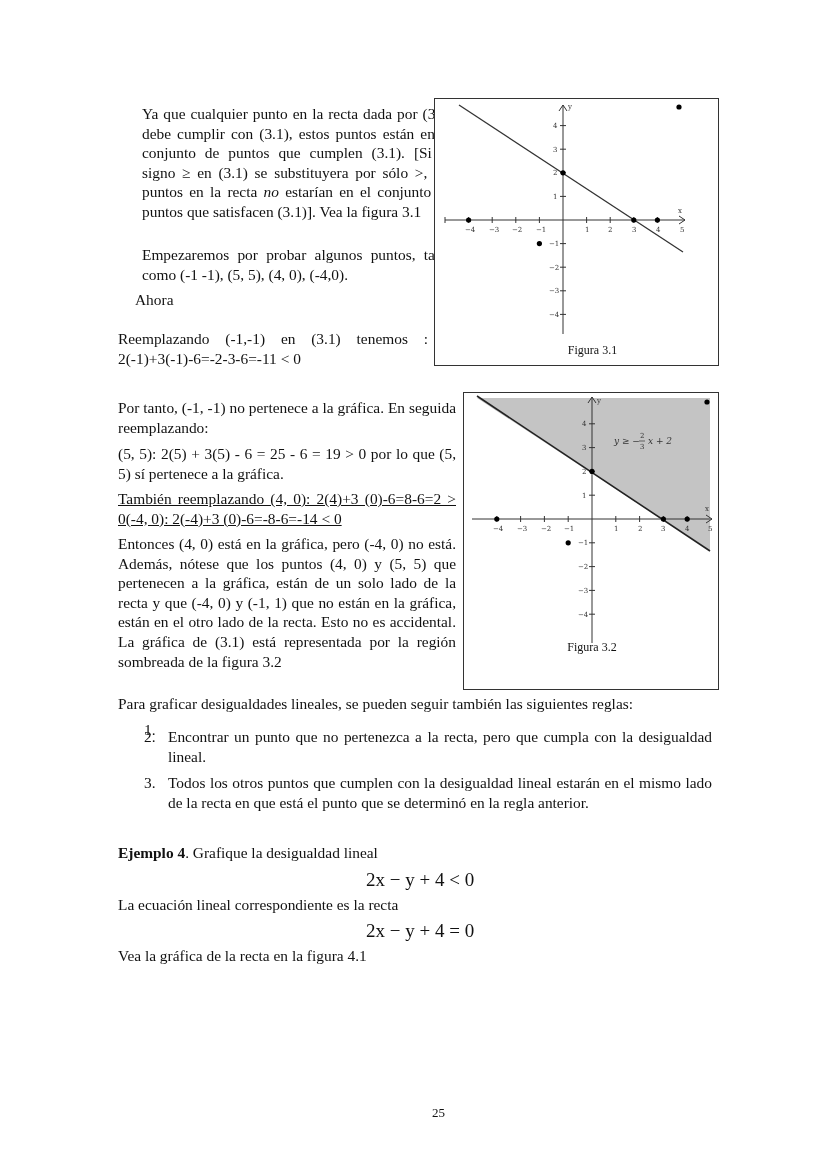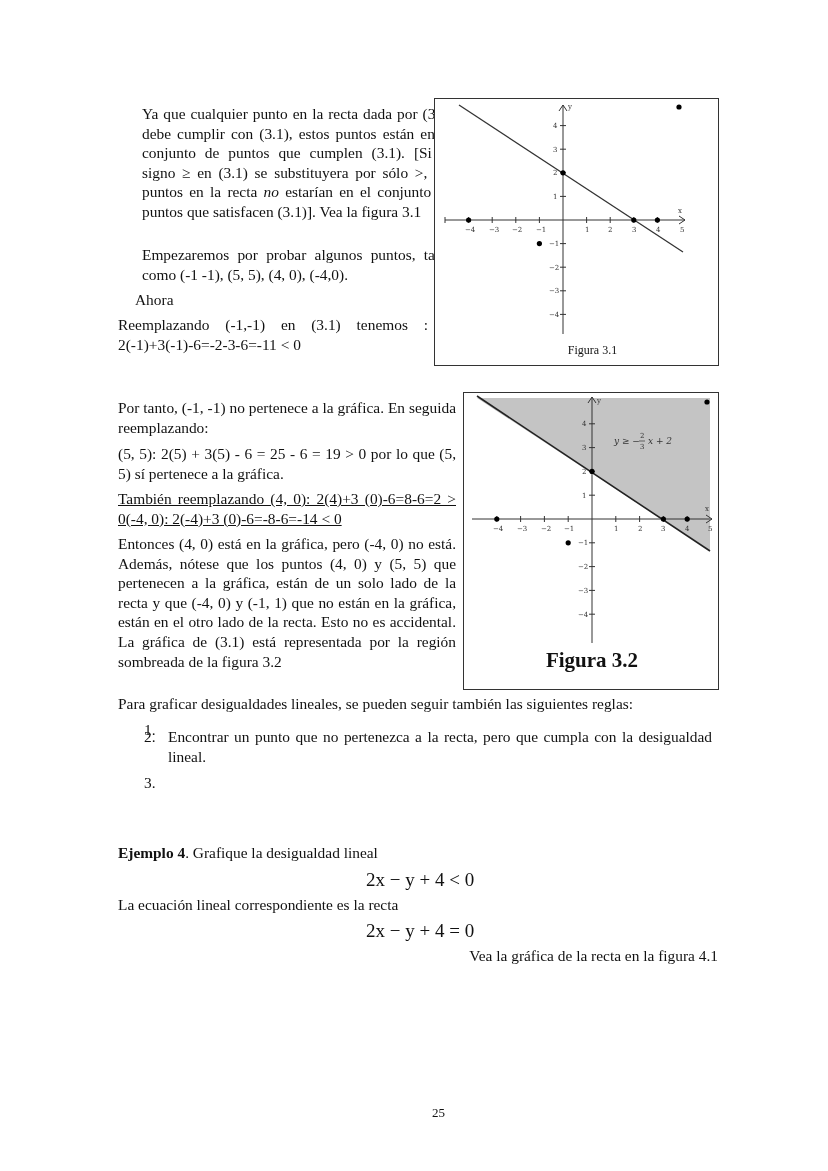--- a/index.html
+++ b/index.html
@@ -2,37 +2,37 @@
 <html><head>
 <meta charset="utf-8">
 <style>
   html, body { margin:0; padding:0; background:#ffffff; }
   body { width:828px; height:1171px; position:relative; overflow:hidden;
          font-family:"Liberation Serif", "DejaVu Serif", serif; color:#111; }
   .p { position:absolute; font-size:15.4px; line-height:19.6px; text-align:justify; margin:0; }
   .fig { position:absolute; border:1.5px solid #333; background:#fff; box-sizing:border-box; }
   .fig svg { position:absolute; left:0; top:0; }
   .caption { position:absolute; font-size:12px; text-align:center; }
-  .caption.bold { font-weight:bold; font-size:21px;margin-top:8px; }
+  .caption.bold { font-weight:normal; font-size:12px; }
   .rules { position:absolute; left:118px; width:594px; margin:0; padding:0; list-style:none; font-size:15.4px; line-height:19.6px; }
   .rules li { position:relative; padding-left:50px; margin-bottom:7px; text-align:justify; }
   .rules li .num { position:absolute; left:26px; top:0; }
   .eq { position:absolute; font-size:19px; }
   .pagenum { position:absolute; left:404px; top:1105px; font-size:13px;margin-left:28px; }
   .tick { font-family:"DejaVu Serif", serif; font-size:7px; fill:#333; }
 </style>
 </head>
 <body>
 
 <p class="p" style="left:118px; top:104px; width:310px;margin-left:24px;">
   <span>Ya que cualquier punto en la recta dada por (3.2) debe cumplir con (3.1), estos puntos están en el conjunto de puntos que cumplen (3.1). [Si el signo ≥ en (3.1) se substituyera por sólo &gt;, los puntos en la recta </span><i>no</i><span> estarían en el conjunto de puntos que satisfacen (3.1)]. Vea la figura 3.1</span>
 </p>
 <p class="p" style="left:118px; top:245px; width:310px;margin-left:24px;">Empezaremos por probar algunos puntos, tales como (-1 -1), (5, 5), (4, 0), (-4,0).</p>
 <p class="p" style="left:135px; top:290px; width:310px;">Ahora</p>
-<p class="p" style="left:118px; top:315px; width:310px;">Reemplazando (-1,-1) en (3.1) tenemos : 2(-1)+3(-1)-6=-2-3-6=-11 &lt; 0</p>
+<p class="p" style="left:118px; top:329px; width:310px;">Reemplazando (-1,-1) en (3.1) tenemos : 2(-1)+3(-1)-6=-2-3-6=-11 &lt; 0</p>
 
 <div class="fig" style="left:434px; top:98px; width:285px; height:268px;">
   <svg width="285" height="268">
 
     <g stroke="#333" stroke-width="1" fill="none">
       <line x1="10" y1="121" x2="250" y2="121"></line>
       <polyline points="244,117 250,121 244,125"></polyline>
       <line x1="128" y1="235" x2="128" y2="6"></line>
       <polyline points="124,12 128,6 132,12"></polyline>
 
@@ -158,24 +158,24 @@
       <circle cx="243" cy="9" r="2.6"></circle>
     </g>
   </svg>
   <div class="caption bold" style="left:0; width:256px; top:247px;">Figura 3.2</div>
 </div>
 
 <p class="p" style="left:118px; top:694px; width:600px; text-align:left;">Para graficar desigualdades lineales, se pueden seguir también las siguientes reglas:</p>
 <ol class="rules" style="top:720px;">
   <li><span class="num">1.</span></li>
   <li><span class="num">2.</span><span>Encontrar un punto que no pertenezca a la recta, pero que cumpla con la desigualdad lineal.</span></li>
-  <li><span class="num">3.</span></li>
+  <li><span class="num">3.</span><span>Todos los otros puntos que cumplen con la desigualdad lineal estarán en el mismo lado de la recta en que está el punto que se determinó en la regla anterior.</span></li>
 </ol>
 
 <p class="p" style="left:118px; top:843px; width:600px; text-align:left;">
   <b>Ejemplo 4</b><span>. Grafique la desigualdad lineal</span>
 </p>
 <div class="eq" style="left:366px; top:869px;">2x − y + 4 &lt; 0</div>
 <p class="p" style="left:118px; top:895px; width:600px; text-align:left;">La ecuación lineal correspondiente es la recta</p>
 <div class="eq" style="left:366px; top:920px;">2x − y + 4 = 0</div>
-<p class="p" style="left:118px; top:946px; width:600px; text-align:right;">Vea la gráfica de la recta en la figura 4.1</p>
+<p class="p" style="left:118px; top:946px; width:600px; text-align:left;">Vea la gráfica de la recta en la figura 4.1</p>
 
 <div class="pagenum">25</div>
 
 </body></html>

